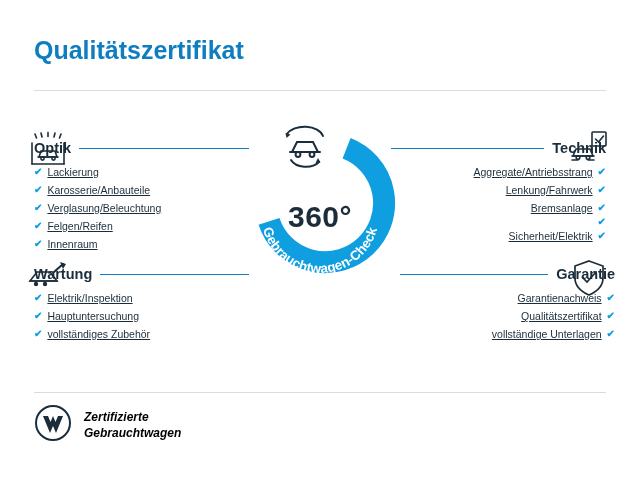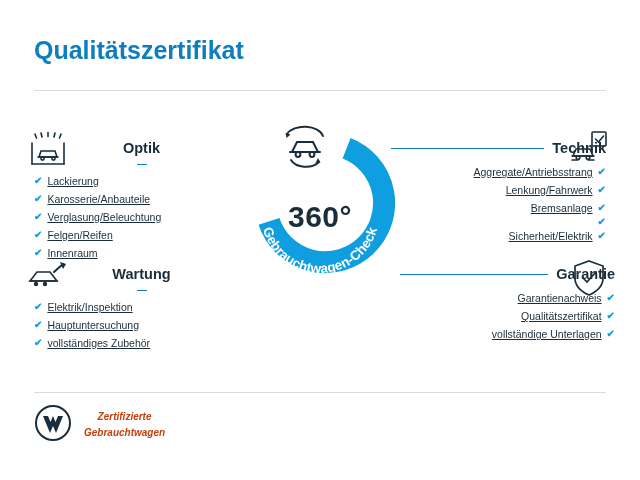--- a/index.html
+++ b/index.html
@@ -36,21 +36,20 @@
     width: 572px; height: 1px;
     background: #d3dde4;
   }
 
   
   .block { position: absolute; }
   .block-head {
     display: flex;
     align-items: center;
     gap: 8px;
-    flex-direction: column;
   }
   .block-head .head-text {
     font-size: 14.5px;
     font-weight: bold;
     color: #1b2d3a;
     white-space: nowrap;
   }
   .head-rule {
     height: 1px;
     background: #0f7ec1;
@@ -109,26 +108,25 @@
     letter-spacing: 0.5px;
   }
 
   
   #footer {
     position: absolute;
     left: 34px; top: 404px;
     display: flex; align-items: center; gap: 12px;
   }
   #footer .logo-text {
-    font-size: 10px;
-    font-weight: bold;
-    color: #c2410c;
+    font-size: 12px;
+    font-weight: bold;
+    color: #000000;
     line-height: 16px;
     font-style: italic;
-    text-align: center;
   }
 </style>
 </head>
 <body>
 
 <div id="page">
 
   <div class="title">Qualitätszertifikat</div>
   <div class="title-rule"></div>
 

